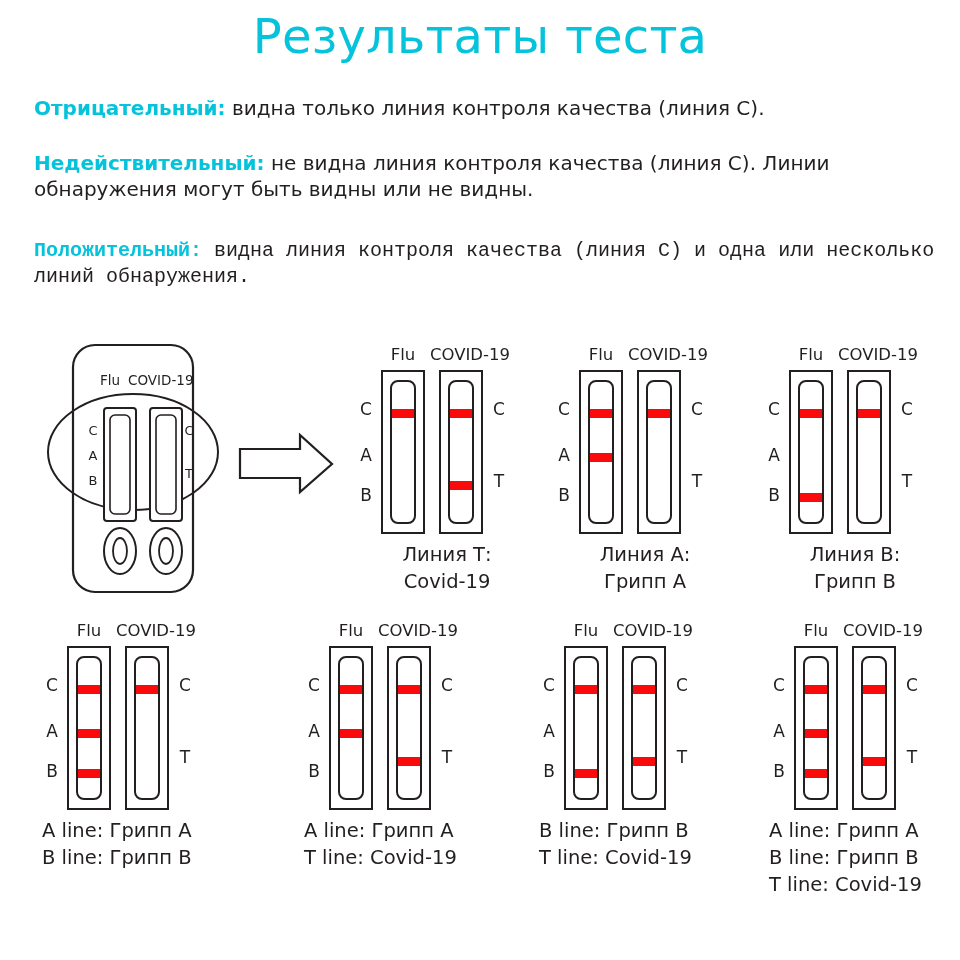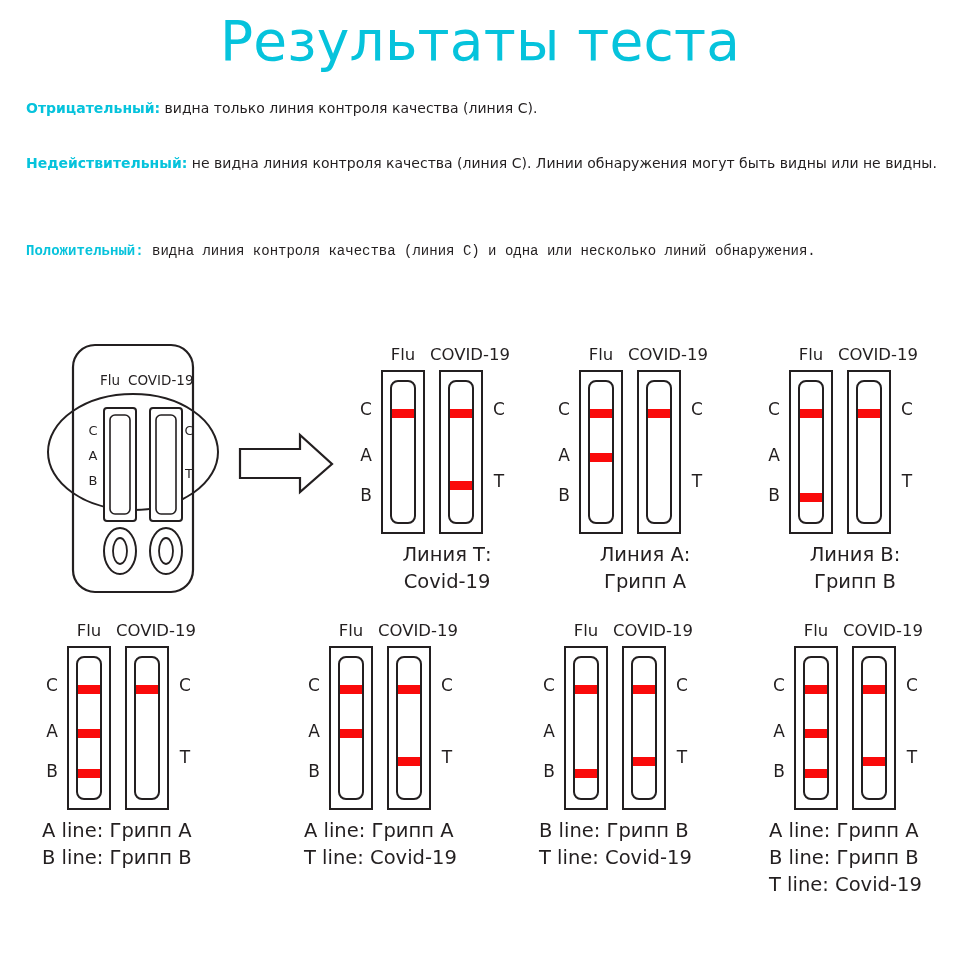--- a/index.html
+++ b/index.html
@@ -17,32 +17,32 @@
     overflow: hidden;
   }
 
   
   #page-title {
     position: absolute;
     top: 8px;
     left: 0;
     width: 960px;
     text-align: center;
-    font-size: 55px;
+    font-size: 48px;
     font-weight: 400;
     color: #06c3dc;
     letter-spacing: 0.2px;
     line-height: 1.2;
   }
 
   .legend-block {
     position: absolute;
-    left: 26px;
+    left: 34px;
     width: 915px;
-    font-size: 14px;
+    font-size: 20px;
     line-height: 26px;
     color: #231f20;
   }
   .legend-term {
     color: #06c3dc;
     font-weight: bold;
   }
   .legend-body { color: #231f20; }
 
   #legend-negative   { top: 95px; }

